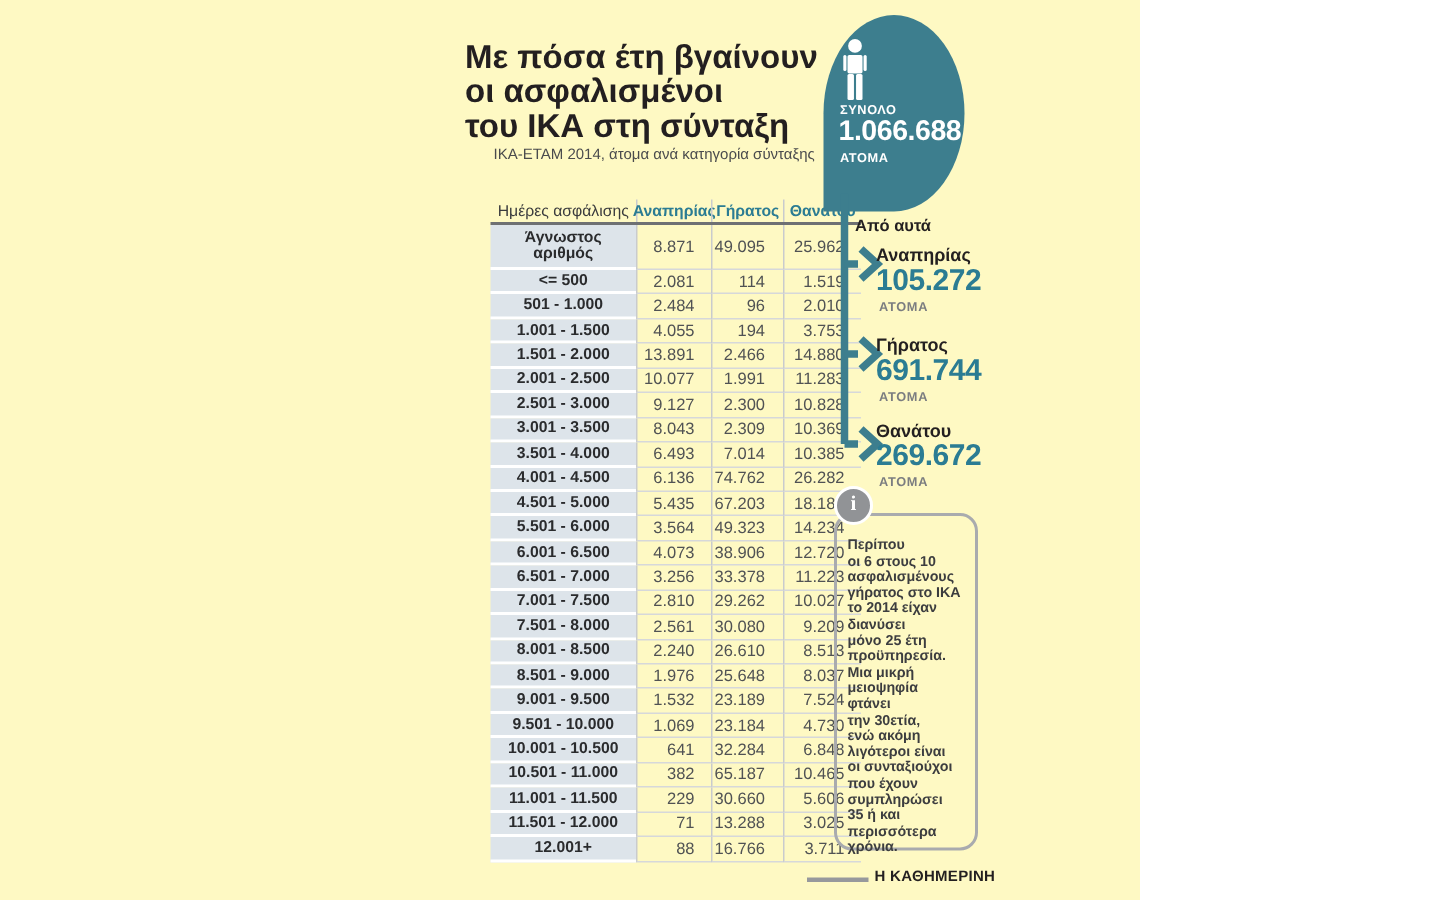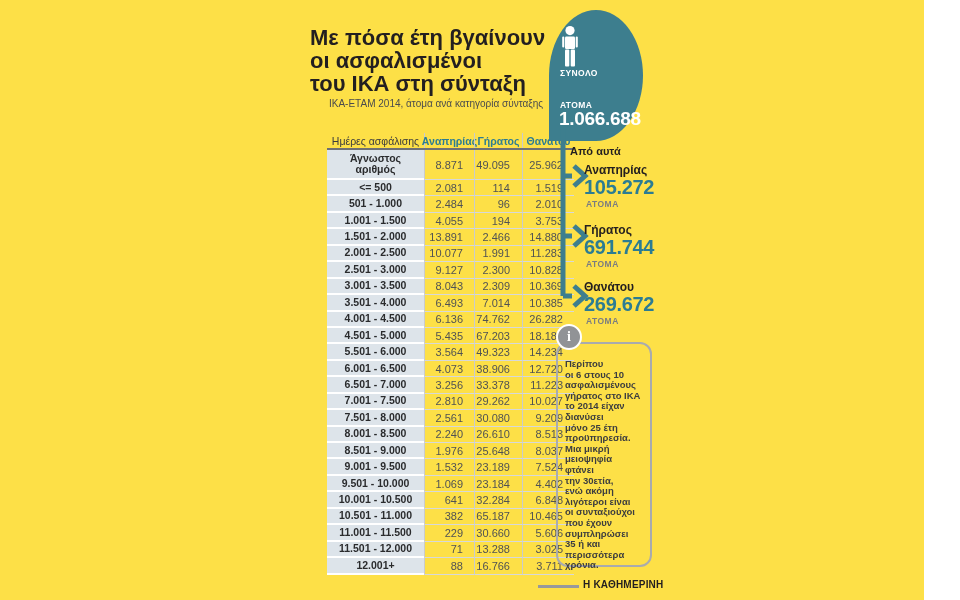--- a/index.html
+++ b/index.html
@@ -6,21 +6,21 @@
     --accent:#3D7E8E;
     --accent-text:#2B7C93;
     --label-bg:#DDE4EA;
     --ink:#231F20;
     --num:#505254;
     --muted:#7B7D80;
     --rule:#C9CBCD;
   }
   *{margin:0;padding:0;box-sizing:border-box;}
   body{background:#fff;font-family:"Liberation Sans",sans-serif;}
-  .canvas{position:relative;width:924px;height:600px;background:#fde047;overflow:hidden;}
+  .canvas{position:relative;width:760px;height:600px;background:#fef9c3;overflow:hidden;}
 
   
   .title{position:absolute;left:310px;top:26px;width:260px;font-size:22px;line-height:23px;
          font-weight:bold;color:var(--ink);white-space:pre-line;}
   .subtitle{position:absolute;left:310px;top:98px;width:280px;font-size:10px;color:#4A4B4D;padding-left:19px;}
 
   
   .table{position:absolute;left:308px;top:133px;width:247px;margin-left:19px;}
   .thead{display:flex;height:17px;border-bottom:2px solid #6E7073;}
   .th{display:flex;align-items:center;justify-content:center;font-size:10.5px;}
@@ -37,21 +37,21 @@
             border-bottom:1px solid #D6D8DA;border-left:1px solid var(--rule);}
   .cell.num:nth-child(2){width:50px;padding-right:11px;}
   .cell.num:nth-child(3){width:48px;padding-right:12px;}
   .cell.num:nth-child(4){width:52px;padding-right:11px;}
 
   
   .bubble{position:absolute;left:549px;top:10px;width:94px;height:131px;background:var(--accent);
           border-radius:50% 50% 50% 0;}
   .bubble svg{position:absolute;left:10px;top:16px;}
   .bubble .syn{position:absolute;left:11px;top:58px;font-size:8.5px;font-weight:bold;color:#fff;letter-spacing:.4px;}
-  .bubble .val{position:absolute;left:10px;top:67px;font-size:19px;font-weight:bold;color:#fff;letter-spacing:-.3px;margin-top:31px;}
+  .bubble .val{position:absolute;left:10px;top:67px;font-size:19px;font-weight:bold;color:#fff;letter-spacing:-.3px;}
   .bubble .unit{position:absolute;left:11px;top:90px;font-size:8.5px;font-weight:bold;color:#fff;letter-spacing:.4px;}
 
   
   .connector{position:absolute;left:557px;top:129px;}
   .connector path{fill:none;stroke:var(--accent);stroke-width:5;stroke-linejoin:miter;}
   .intro{position:absolute;left:570px;top:145px;font-size:11px;font-weight:bold;color:var(--ink);}
   .bitem{position:absolute;left:584px;width:90px;}
   .bitem .blabel{font-size:12px;font-weight:bold;color:var(--ink);line-height:13px;}
   .bitem .bval{font-size:20px;font-weight:bold;color:var(--accent-text);line-height:20px;letter-spacing:-.3px;}
   .bitem .bunit{font-size:8.5px;font-weight:bold;color:var(--muted);letter-spacing:.5px;margin-top:2px;margin-left:2px;}
@@ -200,21 +200,21 @@
         <div class="trow">
           <div class="cell label">9.001 - 9.500</div>
           <div class="cell num">1.532</div>
           <div class="cell num">23.189</div>
           <div class="cell num">7.524</div>
         </div>
         <div class="trow">
           <div class="cell label">9.501 - 10.000</div>
           <div class="cell num">1.069</div>
           <div class="cell num">23.184</div>
-          <div class="cell num">4.402</div>
+          <div class="cell num">4.730</div>
         </div>
         <div class="trow">
           <div class="cell label">10.001 - 10.500</div>
           <div class="cell num">641</div>
           <div class="cell num">32.284</div>
           <div class="cell num">6.848</div>
         </div>
         <div class="trow">
           <div class="cell label">10.501 - 11.000</div>
           <div class="cell num">382</div>

